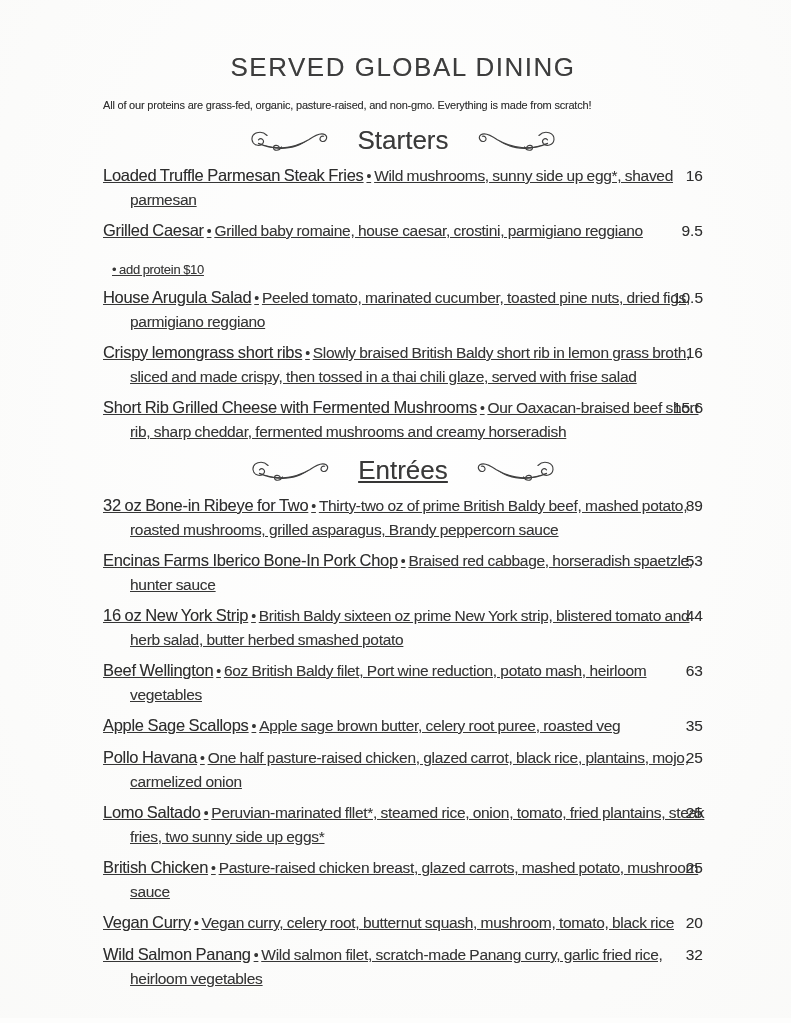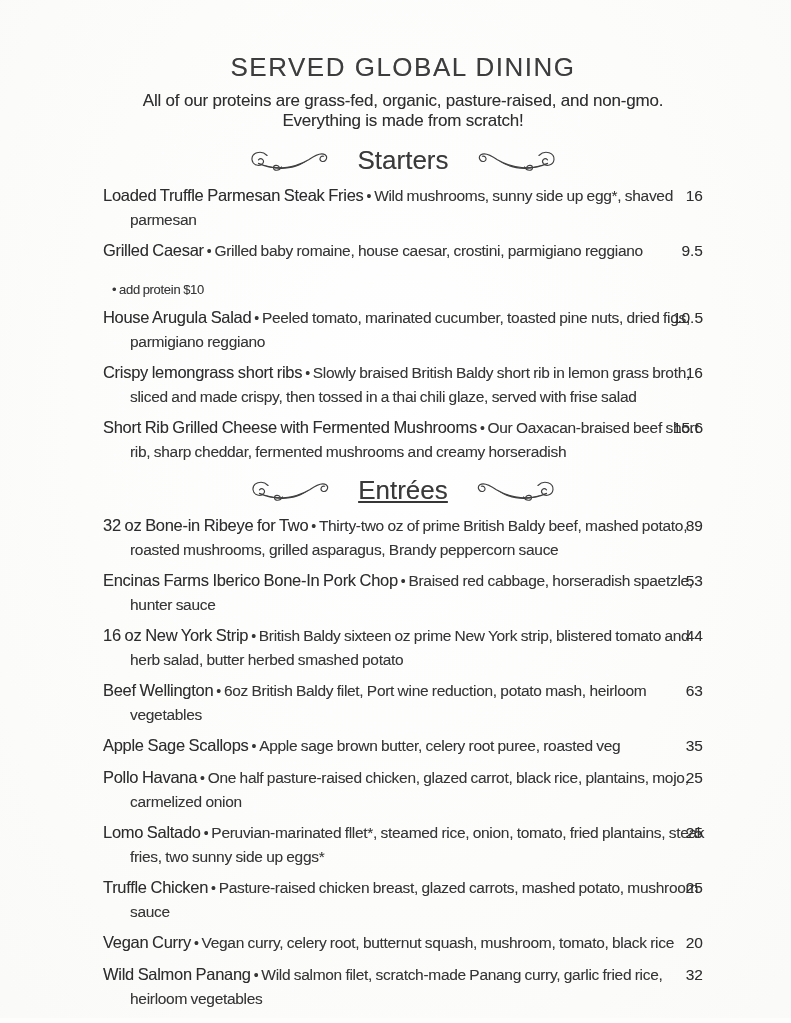--- a/index.html
+++ b/index.html
@@ -27,23 +27,23 @@
   .page-title {
     margin: 0;
     text-align: center;
     font-size: 26px;
     font-weight: 400;
     letter-spacing: 1.5px;
     color: #3d3d3d;
     text-shadow: 0 0 0.6px rgba(61,61,61,0.4);
   }
   .page-subtitle {
-    margin: 8px 0 0 0;
-    text-align: center;
-    font-size: 17px;
+    margin: 16px 0 0 0;
+    text-align: left;
+    font-size: 11px;
     letter-spacing: -0.2px;
     color: #2f2f2f;
     text-shadow: 0 0 0.5px rgba(47,47,47,0.35);
   }
   .section-head {
     display: flex;
     align-items: center;
     justify-content: center;
     gap: 24px;
     margin: 14px 0 8px 0;
@@ -71,20 +71,21 @@
   .item-text {
     width: 582px;
     padding-left: 27px;
     text-indent: -27px;
     font-size: 15.5px;
     line-height: 23px;
     letter-spacing: -0.3px;
     word-spacing: -0.5px;
     color: #363636;
     text-shadow: 0 0 0.5px rgba(54,54,54,0.3);
+    text-decoration: underline;
   }
   .item-name {
     font-size: 16.5px;
     color: #2d2d2d;
   }
   .bullet {
     margin: 0 3px;
     font-size: 14px;
   }
   .item-note {
@@ -234,21 +235,21 @@
   </div>
 
   <div class="menu-item">
     <div class="item-text"><span class="item-name">Lomo Saltado</span><span class="bullet">•</span><span class="item-desc">Peruvian-marinated fllet*, steamed rice, onion, tomato, fried plantains, steak fries, two sunny side up eggs*</span>
       
     </div>
     <div class="item-price">25</div>
   </div>
 
   <div class="menu-item">
-    <div class="item-text"><span class="item-name">Truffle Chicken</span><span class="bullet">•</span><span class="item-desc">Pasture-raised chicken breast, glazed carrots, mashed potato, mushroom sauce</span>
+    <div class="item-text"><span class="item-name">British Chicken</span><span class="bullet">•</span><span class="item-desc">Pasture-raised chicken breast, glazed carrots, mashed potato, mushroom sauce</span>
       
     </div>
     <div class="item-price">25</div>
   </div>
 
   <div class="menu-item">
     <div class="item-text"><span class="item-name">Vegan Curry</span><span class="bullet">•</span><span class="item-desc">Vegan curry, celery root, butternut squash, mushroom, tomato, black rice</span>
       
     </div>
     <div class="item-price">20</div>

